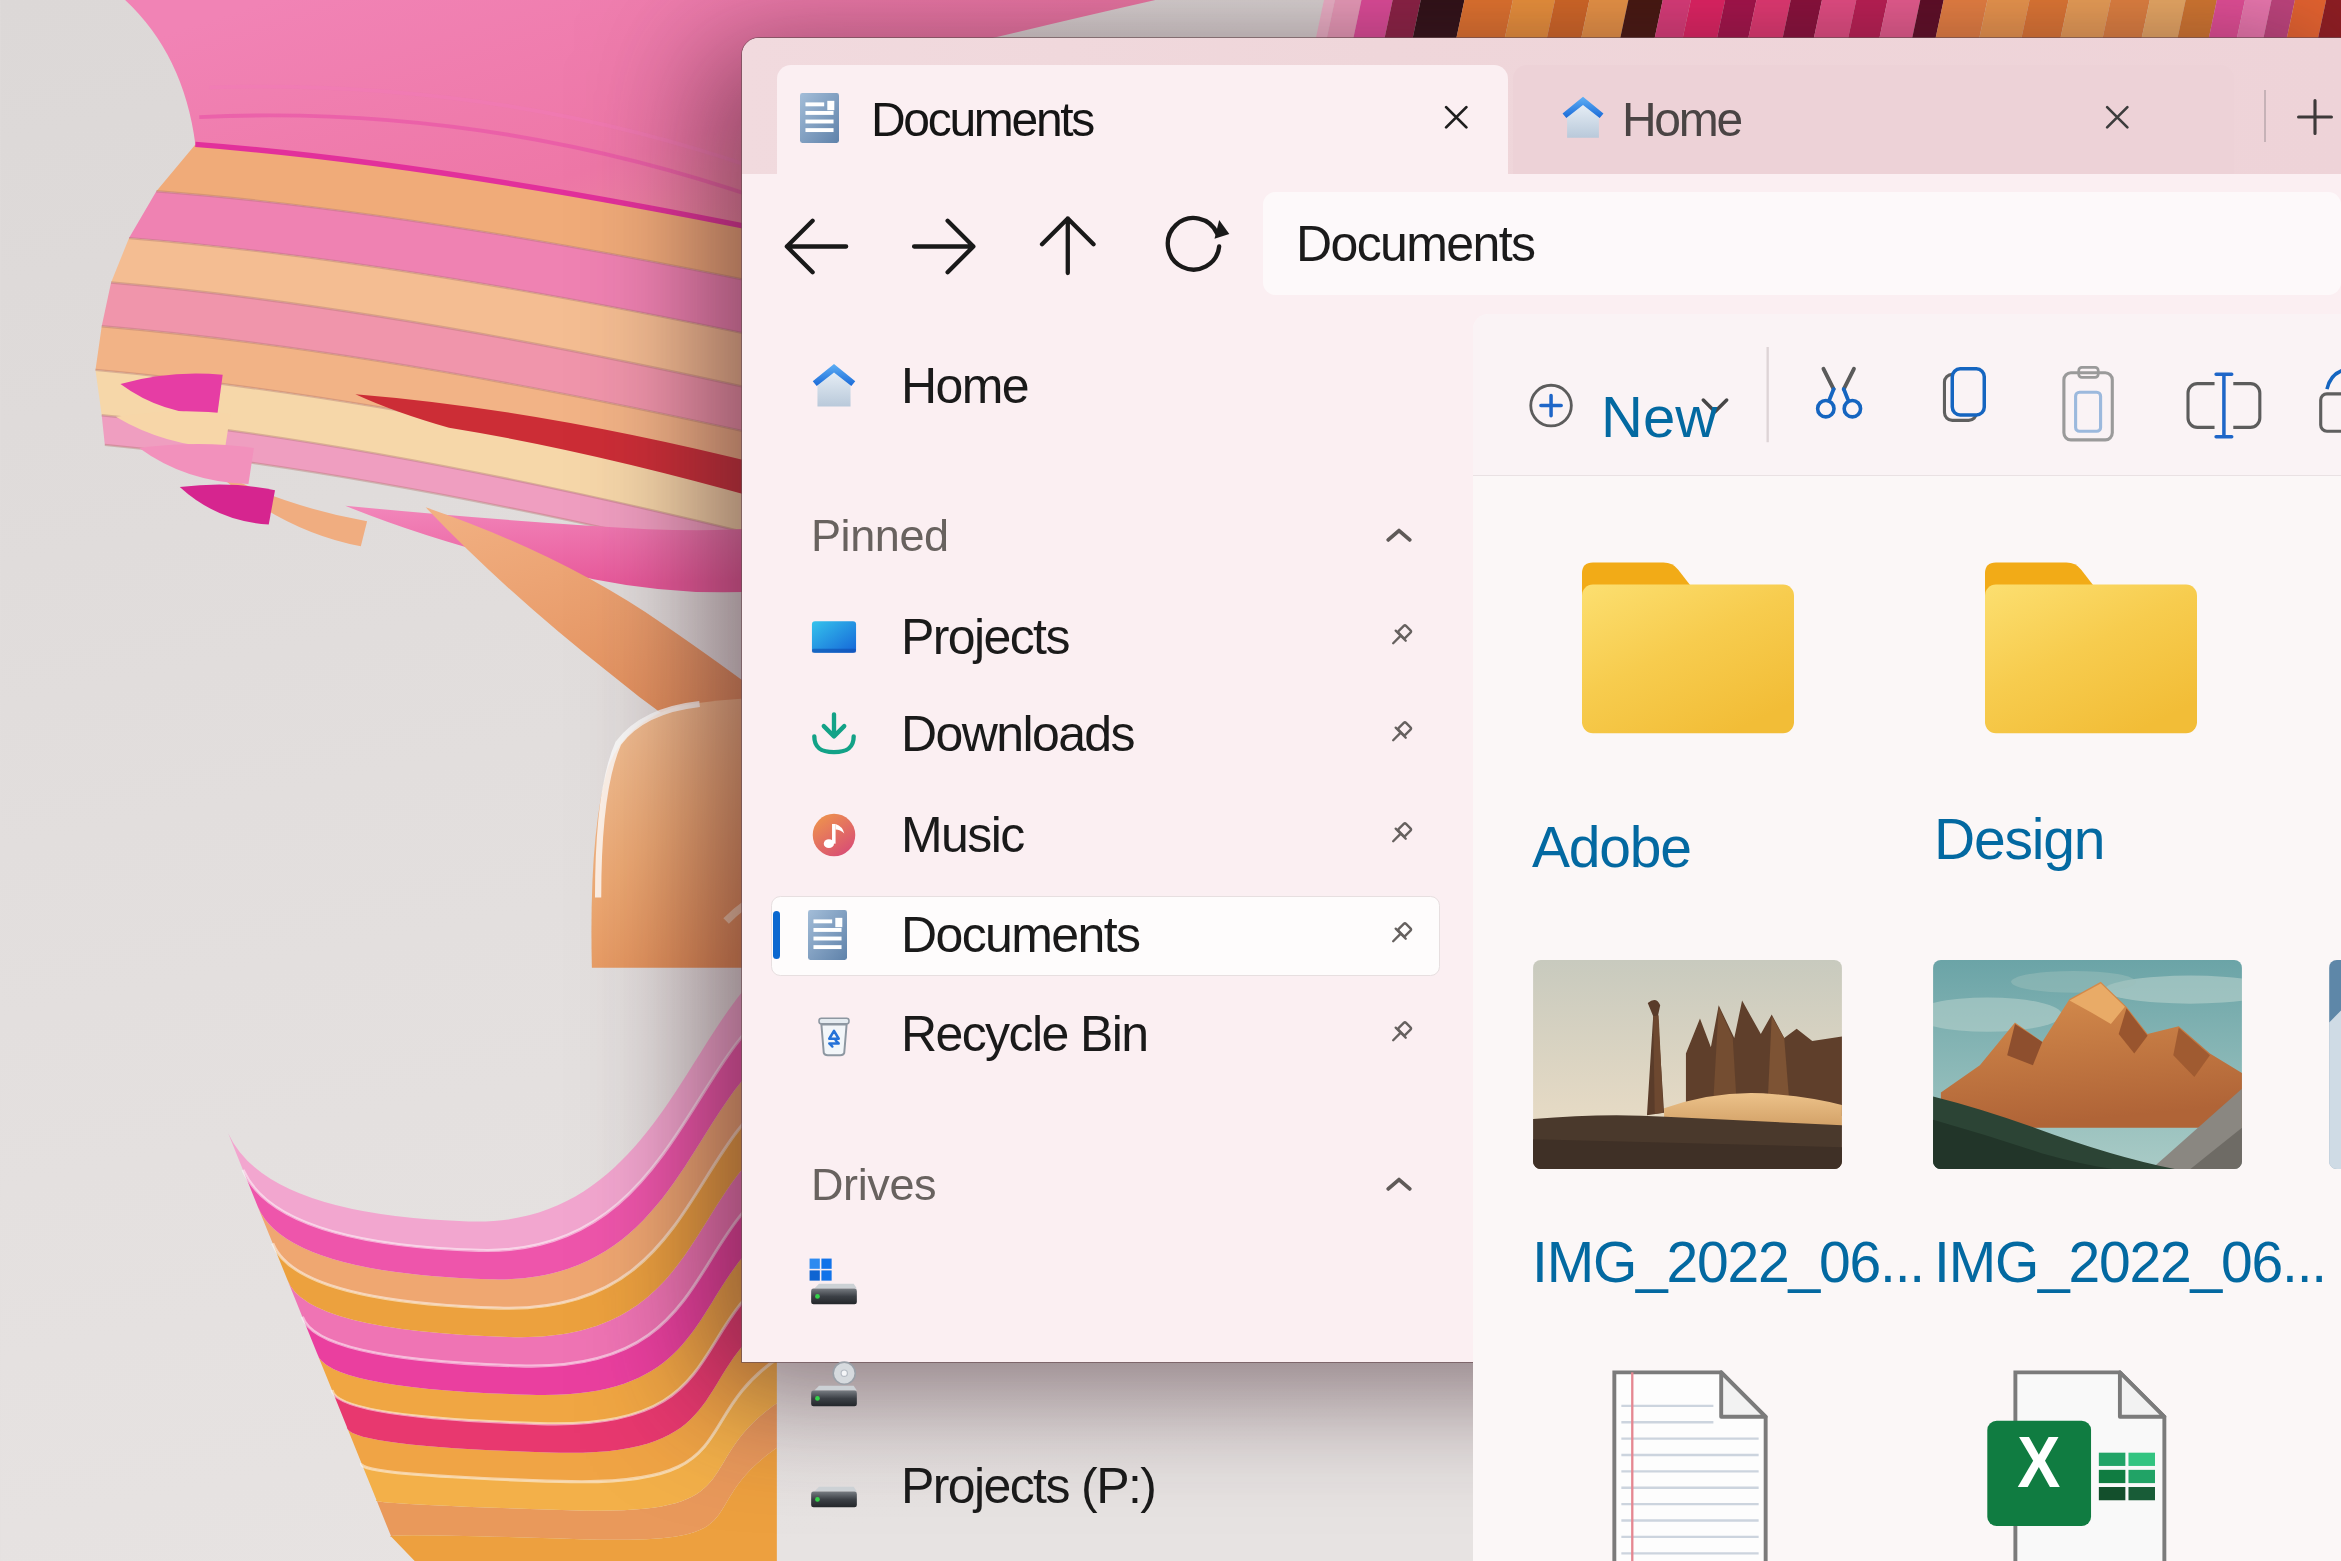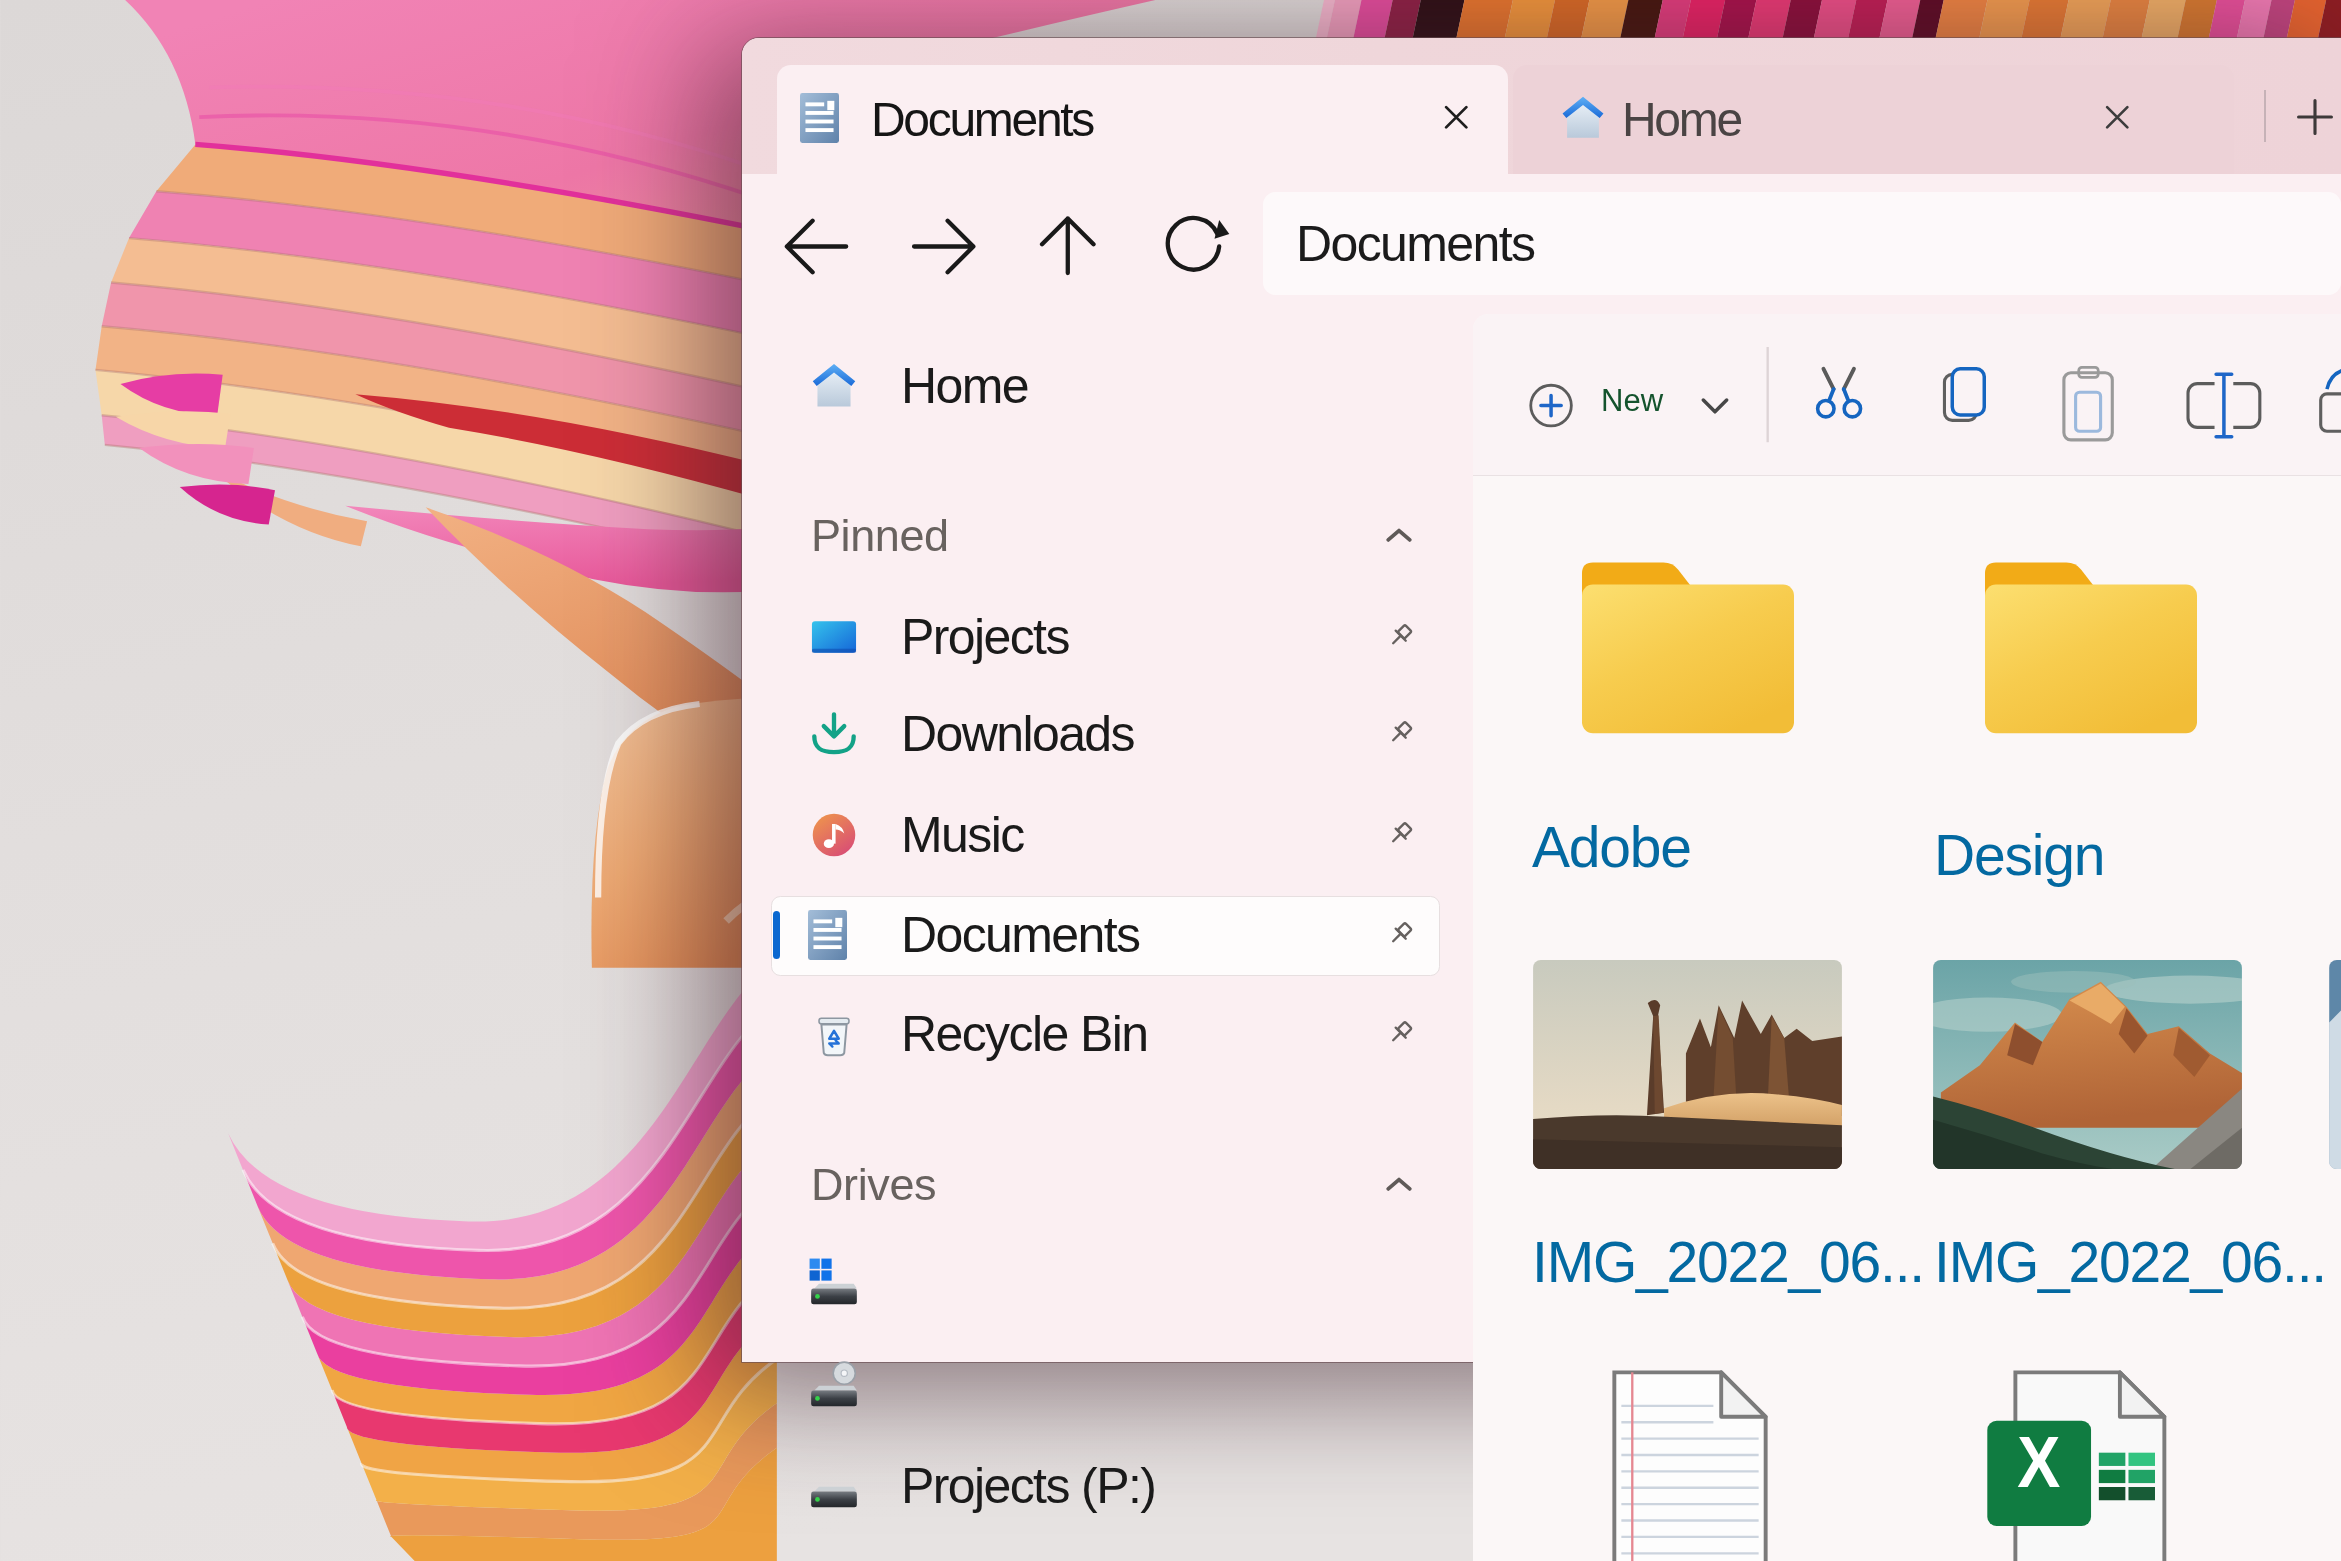--- a/index.html
+++ b/index.html
@@ -356,38 +356,38 @@
       <rect x="614" y="70" width="41" height="59" rx="10" fill="#faf3f5" stroke="#1565c0" stroke-width="4.5"></rect>
       <rect x="776" y="68" width="25" height="13" rx="4" fill="none" stroke="#9a9a9a" stroke-width="3.5"></rect>
       <rect x="757" y="75" width="62" height="86" rx="9" fill="none" stroke="#9a9a9a" stroke-width="4"></rect>
       <rect x="772" y="100" width="32" height="50" rx="5" fill="none" stroke="#9cb9dd" stroke-width="4"></rect>
       <rect x="916" y="89" width="92" height="56" rx="12" fill="none" stroke="#5c5c5c" stroke-width="4"></rect>
       <rect x="950" y="83" width="24" height="68" fill="#faf3f5"></rect>
       <path d="M962,77 V157 M952,77 H972 M952,157 H972" stroke="#1e66c8" stroke-width="4.5" stroke-linecap="round"></path>
       <rect x="1086" y="102" width="44" height="48" rx="8" fill="none" stroke="#5f5f5f" stroke-width="4"></rect>
       <path d="M1094,96 Q1100,70 1128,70" stroke="#1565c0" stroke-width="4.5" fill="none"></path>
     </svg>
-    <div style="position:absolute;left:128px;top:69px;font-size:31px;color:#14532d">New</div>
+    <div style="position:absolute;left:128px;top:69px;font-size:58px;color:#0369a1">New</div>
     <svg style="position:absolute;left:109px;top:247px" width="212" height="173" viewBox="0 0 271 221">
       <defs>
           <linearGradient id="foldg" x1="0" y1="0" x2="0.7" y2="1">
             <stop offset="0" stop-color="#fcdf70"></stop>
             <stop offset="0.5" stop-color="#f7cc4e"></stop>
             <stop offset="1" stop-color="#f2bd37"></stop>
           </linearGradient>
         </defs>
       <path d="M0,60 V16 Q0,2 14,2 H104 Q116,2 123,11 L147,42 L152,60 Z" fill="#f2ab17"></path>
       <rect x="0" y="30" width="271" height="190" rx="14" fill="url(#foldg)"></rect>
     </svg>
     <svg style="position:absolute;left:512px;top:247px" width="212" height="173" viewBox="0 0 271 221">
       <path d="M0,60 V16 Q0,2 14,2 H104 Q116,2 123,11 L147,42 L152,60 Z" fill="#f2ab17"></path>
       <rect x="0" y="30" width="271" height="190" rx="14" fill="url(#foldg)"></rect>
     </svg>
     <div class="lab" style="left:59px;top:500px;width:312px">Adobe</div>
-    <div class="lab" style="left:461px;top:508px;width:312px">Design</div>
+    <div class="lab" style="left:461px;top:492px;width:312px">Design</div>
     <div class="thumb" style="left:60px;top:646px">
       <svg width="309" height="209" viewBox="0 0 396 268">
         <defs>
         <linearGradient id="sky1" x1="0" y1="0" x2="0" y2="1">
               <stop offset="0" stop-color="#c8cabe"></stop>
               <stop offset="0.7" stop-color="#e4d9c4"></stop>
               <stop offset="1" stop-color="#ecdfc8"></stop>
             </linearGradient>
         <linearGradient id="sand1" x1="0" y1="0" x2="0" y2="1">
               <stop offset="0" stop-color="#ecc28a"></stop>

